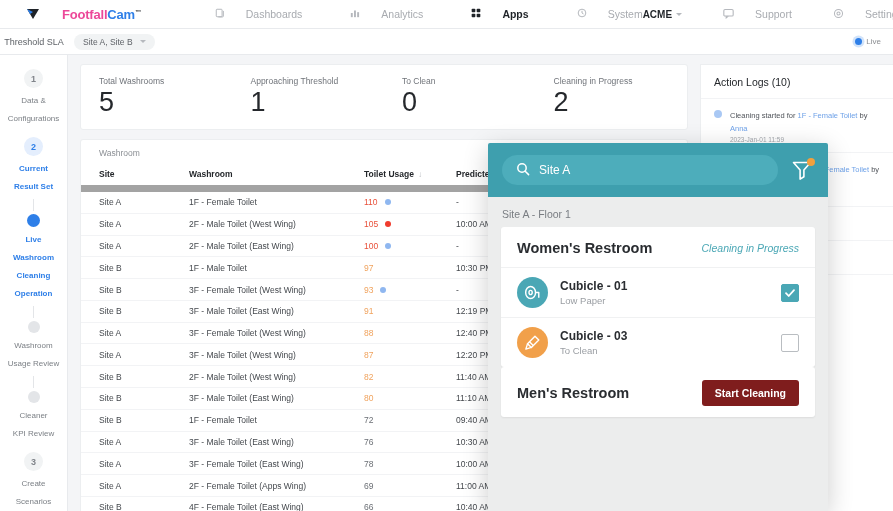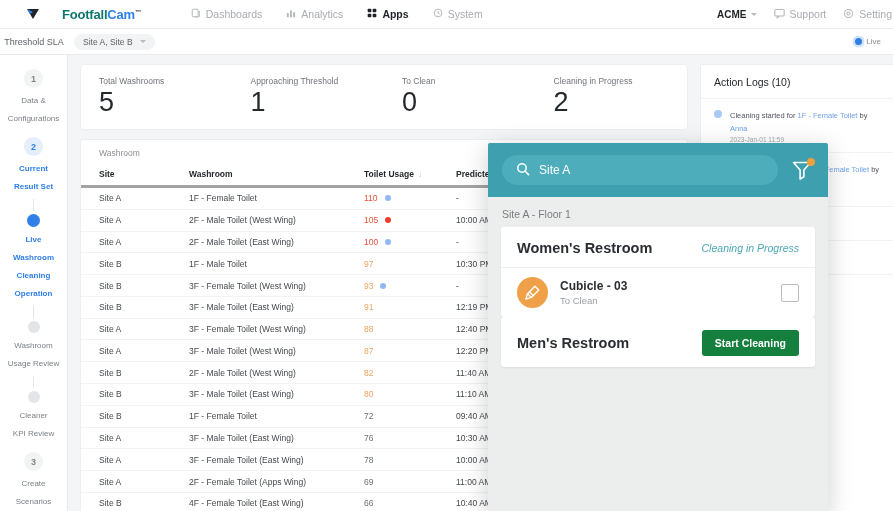--- a/index.html
+++ b/index.html
@@ -13,25 +13,25 @@
   }
 
   
   .topnav {
     height: 29px; background: #ffffff; display: flex; align-items: center;
     border-bottom: 1px solid #e8eaed; position: relative; z-index: 5;
   }
   .brand { display: flex; align-items: center; padding: 0 22px 0 26px; }
   .brand-logo { margin-right: 5px; display: flex; align-items: center; }
   .brand-name { font-size: 13px; font-weight: bold; letter-spacing: -.2px; }
-  .brand-name .b1 { color: #0f766e; padding-left: 17px; }
+  .brand-name .b1 { color: #ec4899; padding-left: 17px; }
   .brand-name .b2 { color: #2e7fe8; }
   .brand-tm { font-size: 6px; color: #1f2328; vertical-align: super; }
   .topnav-items { display: flex; align-items: center; gap: 24px; margin-left: 28px; }
-  .tn-item { display: flex; align-items: center; gap: 5px; color: #a8abb0; font-size: 10.5px; }
+  .tn-item { display: flex; align-items: center; gap: 21px; color: #a8abb0; font-size: 10.5px; margin-left: 24px; }
   .tn-item.active { color: #1f2328; font-weight: bold; }
   .tn-right { margin-left: auto; display: flex; align-items: center; gap: 17px; padding-right: 1px; }
   .tn-acme { font-size: 10px; font-weight: bold; color: #1f2328; display: flex; align-items: center; gap: 4px; }
   .caret { width: 0; height: 0; border-left: 3px solid transparent; border-right: 3px solid transparent;
            border-top: 3.5px solid #b6b9be; }
 
   
   .subbar {
     height: 26px; background: #ffffff; border-bottom: 1px solid #e8eaed;
     display: flex; align-items: center; position: relative; z-index: 4;
@@ -83,21 +83,21 @@
   .stats { display: flex; padding: 11px 0 12px 0; }
   .stat { flex: 1; padding-left: 18px; }
   .stat-label { font-size: 8.5px; color: #70747a; }
   .stat-value { font-size: 27px; font-weight: 300; color: #25282c; margin-top: 1px; line-height: 30px; }
 
   .table-card { margin-top: 9px; }
   .table-caption { font-size: 8.5px; color: #8b8f94; padding: 8px 0 5px 18px; }
   table { width: 100%; border-collapse: collapse; }
   th {
     text-align: left; font-size: 8.5px; color: #25282c; font-weight: bold;
-    padding: 6px 0 6px 18px; border-bottom: 3px solid #a3a3a3; white-space: nowrap;
+    padding: 6px 0 6px 18px; border-bottom: 7px solid #a3a3a3; white-space: nowrap;
   }
   td {
     font-size: 8.5px; color: #44484d; padding: 5.4px 0 5.4px 18px;
     border-bottom: 1px solid #f2f3f5; white-space: nowrap;
   }
   .col-site { width: 90px; }
   .col-wr   { width: 175px; }
   .col-use  { width: 92px; }
   .usage { display: flex; align-items: center; gap: 7px; }
   .u-red { color: #e8503a; }
@@ -159,21 +159,21 @@
   .cub-sub { font-size: 9.5px; color: #9a9ea3; line-height: 13px; }
   .cbox {
     margin-left: auto; width: 18px; height: 18px; border: 1.4px solid #b9bdc1;
     border-radius: 2px; background: #fff;
   }
   .cbox.checked {
     background: #4aa7b5; border-color: #4aa7b5; display: flex;
     align-items: center; justify-content: center;
   }
   .btn-start {
-    margin-left: auto; background: #15803d; color: #fff; font-size: 10.5px; font-weight: bold;
+    margin-left: auto; background: #7f1d1d; color: #fff; font-size: 10.5px; font-weight: bold;
     border: none; border-radius: 3px; padding: 7px 13px; cursor: pointer;
   }
 </style>
 </head>
 <body>
 
 <div class="topnav">
   <div class="brand">
     <span class="brand-logo">
       <svg width="14" height="12" viewBox="0 0 14 12">
@@ -560,20 +560,38 @@
     </div>
   </div>
 
   <div class="floor-label">Site A - Floor 1</div>
   <div class="room-card">
     <div class="room-head">
       <div class="room-title">Women's Restroom</div>
       <div class="room-status">Cleaning in Progress</div>
     </div>
 
+    <div class="cubicle">
+      <div class="cub-icon ic-teal">
+        <svg width="19" height="19" viewBox="0 0 20 20">
+            <ellipse cx="8" cy="10" rx="5.2" ry="6.4" fill="none" stroke="#fff" stroke-width="1.5"></ellipse>
+            <ellipse cx="8" cy="10" rx="1.7" ry="2.2" fill="none" stroke="#fff" stroke-width="1.5"></ellipse>
+            <path d="M13.2 10h3.4v5.4" fill="none" stroke="#fff" stroke-width="1.5" stroke-linejoin="round"></path>
+          </svg>
+      </div>
+      <div>
+        <div class="cub-name">Cubicle - 01</div>
+        <div class="cub-sub">Low Paper</div>
+      </div>
+      <div class="cbox checked">
+        <svg width="12" height="12" viewBox="0 0 12 12">
+            <path d="M2 6.2 L4.7 9 L10 3.2" fill="none" stroke="#fff" stroke-width="1.8" stroke-linecap="round" stroke-linejoin="round"></path>
+          </svg>
+      </div>
+    </div>
 
     <div class="cubicle">
       <div class="cub-icon ic-orange">
         <svg width="19" height="19" viewBox="0 0 20 20">
             <path d="M12.6 3.4 16.6 7.4 8.8 15.2 4.8 11.2z" fill="none" stroke="#fff" stroke-width="1.5" stroke-linejoin="round"></path>
             <path d="M6.8 9.2 10.8 13.2" stroke="#fff" stroke-width="1.5"></path>
             <path d="M4.8 11.2 3 17l5.8-1.8" fill="none" stroke="#fff" stroke-width="1.5" stroke-linejoin="round"></path>
           </svg>
       </div>
       <div>

